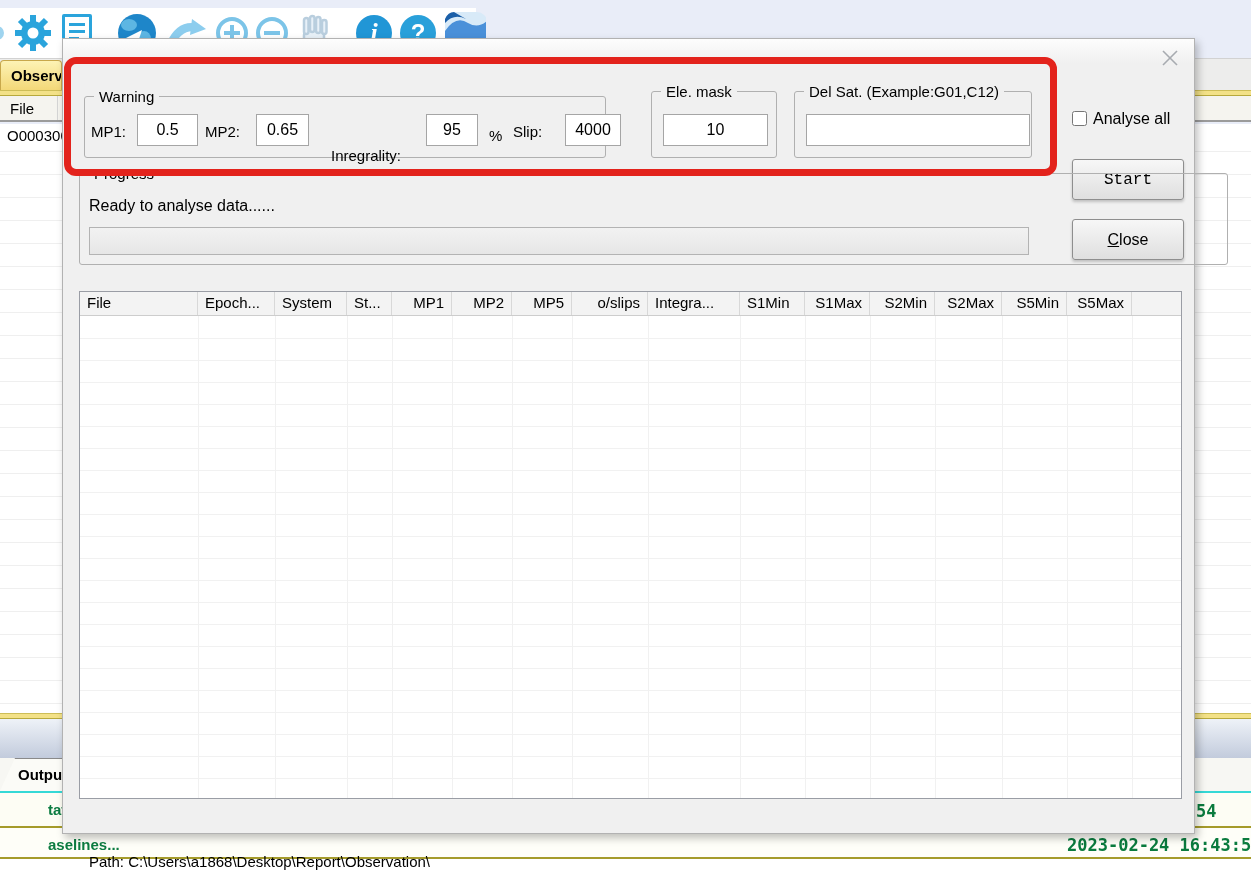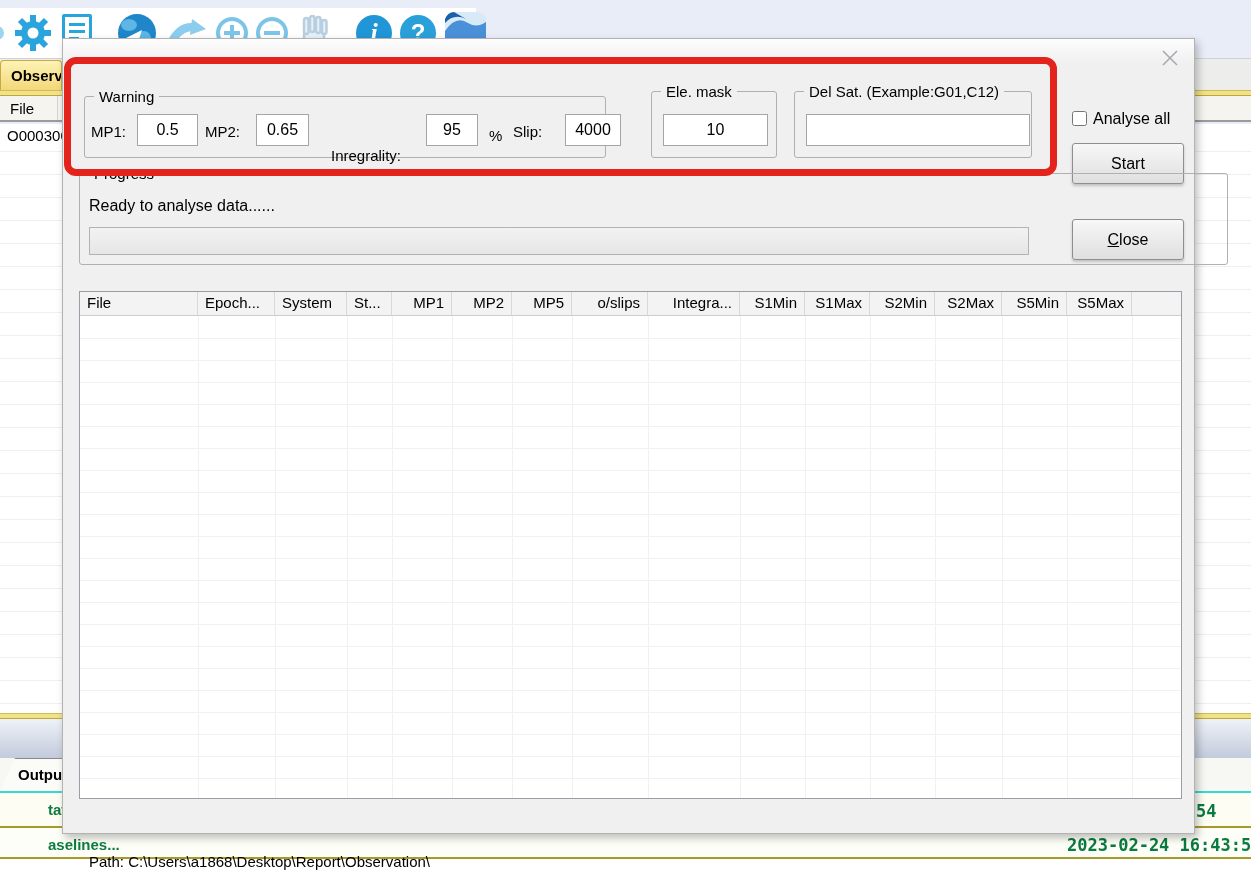--- a/index.html
+++ b/index.html
@@ -224,41 +224,41 @@
     </div>
     <input class="txtinput" style="left: 600px; top: 75px; width: 105px;" value="10">
 
     <div class="groupbox" style="left:731px;top:52px;width:238px;height:67px;">
       <span class="grouplegend">Del Sat. (Example:G01,C12)</span>
     </div>
     <input class="txtinput" style="left: 743px; top: 75px; width: 224px; text-align: left;" value="">
 
     <input type="checkbox" style="position: absolute; left: 1009px; top: 72px; width: 15px; height: 15px;">
     <span class="fldlabel" style="left:1030px;top:71px;font-size:16px;">Analyse all</span>
-    <button class="btn" style="left:1009px;top:104px;"><span class="btnlbl">Start</span></button>
+    <button class="btn" style="left:1009px;top:120px;font-family:Liberation Mono, monospace;"><span class="btnlbl">Start</span></button>
     <button class="btn" style="left:1009px;top:180px;"><span class="btnlbl close-underline">Close</span></button>
 
     <div class="groupbox" style="left:16px;top:134px;width:1149px;height:92px;">
       <span class="grouplegend">Progress</span>
     </div>
     <span class="fldlabel" style="left:26px;top:158px;font-size:16px;">Ready to analyse data......</span>
     <div class="progressbar" style="left:26px;top:188px;width:940px;height:28px;"></div>
 
     <div class="rtable">
       <div class="rt-head">
           <div class="th" style="width: 118px; text-align: left;">File</div>
           <div class="th" style="width: 77px; text-align: left;">Epoch...</div>
           <div class="th" style="width: 72px; text-align: left;">System</div>
           <div class="th" style="width: 45px; text-align: left;">St...</div>
           <div class="th" style="width: 60px; text-align: right;">MP1</div>
           <div class="th" style="width: 60px; text-align: right;">MP2</div>
           <div class="th" style="width: 60px; text-align: right;">MP5</div>
           <div class="th" style="width: 76px; text-align: right;">o/slips</div>
-          <div class="th" style="width: 92px; text-align: right;">Integra...</div>
-          <div class="th" style="width: 65px; text-align: right;">S1Min</div>
+          <div class="th" style="width: 92px; ">Integra...</div>
+          <div class="th" style="width: 65px; text-align: left;">S1Min</div>
           <div class="th" style="width: 65px; text-align: right;">S1Max</div>
           <div class="th" style="width: 65px; text-align: right;">S2Min</div>
           <div class="th" style="width: 67px; text-align: right;">S2Max</div>
           <div class="th" style="width: 65px; text-align: right;">S5Min</div>
           <div class="th" style="width: 65px; text-align: right;">S5Max</div>
           <div class="th" style="flex: 1 1 0%; border-right: none; text-align: left;"></div>
         </div>
       <div class="rt-body">
           <div class="vline" style="left: 118px;"></div>
           <div class="vline" style="left: 195px;"></div>

